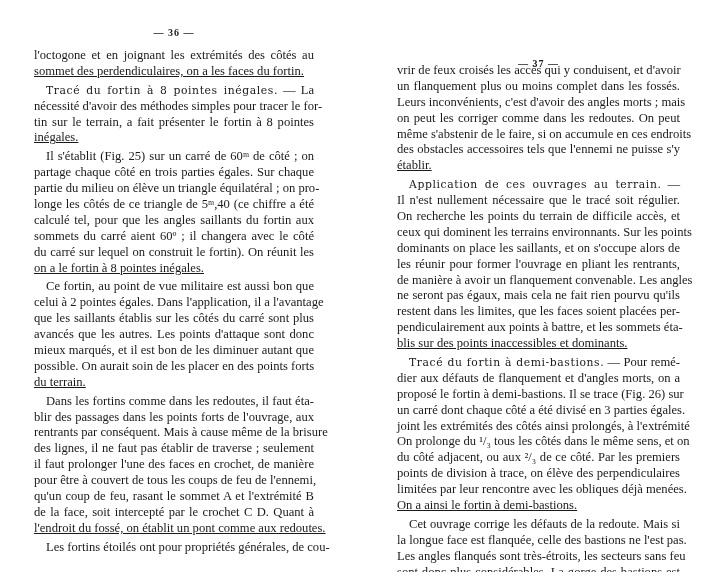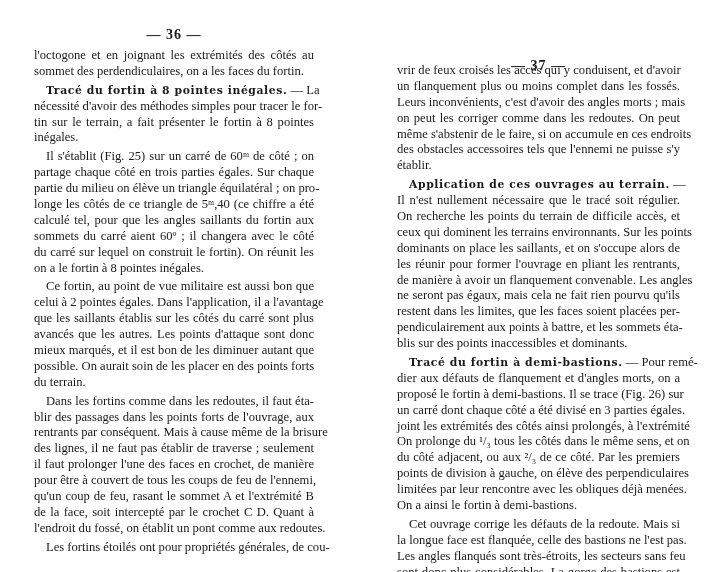--- a/index.html
+++ b/index.html
@@ -2,30 +2,30 @@
 <html><head>
 <meta charset="utf-8">
 <style>
   html, body { margin: 0; padding: 0; background: #ffffff; }
   body { width: 714px; height: 572px; position: relative; overflow: hidden;
          font-family: "Liberation Serif", "DejaVu Serif", serif; color: #1a1a1a; }
   .page { position: absolute; top: 0; }
   #page-left { left: 34px; width: 280px; }
   #page-right { left: 397px; width: 283px; }
   .pnum { position: absolute; top: 27px; width: 100%; text-align: center;
-          font-size: 14px; font-weight: bold; letter-spacing: 1px; }
+          font-size: 10px; font-weight: bold; letter-spacing: 1px; }
   #page-right .pnum { top: 58px; }
   .text { position: absolute; left: 0; width: 100%; font-size: 12.6px; line-height: 15.9px; }
   #page-left .text { top: 48px; }
   #page-right .text { top: 63px; }
   .line { display: block; white-space: nowrap; text-align: justify; text-align-last: justify; height: 15.9px; }
-  .line.last { text-align-last: left; }
+  .line.last { text-align-last: left; text-decoration: underline; }
   .line.indent { padding-left: 12px; }
   .gap { height: 3px; }
-  .head { font-weight: bold; letter-spacing: 0.6px; font-family: "DejaVu Serif", serif; font-size: 10.8px; }
+  .head { font-weight: normal; letter-spacing: 0.6px; font-family: "DejaVu Serif", serif; font-size: 10.8px; }
 </style>
 </head>
 <body>
 
 <div class="page" id="page-left">
   <div class="pnum">— 36 —</div>
   <div class="text">
       <div>
         <span class="line">l'octogone et en joignant les extrémités des côtés au</span>
         <span class="line last">sommet des perdendiculaires, on a les faces du fortin.</span>
@@ -105,21 +105,21 @@
       </div>
       <div class="gap"></div>
       <div>
         <span class="line indent"><span class="head">Tracé du fortin à demi-bastions.</span><span> — Pour remé-</span></span>
         <span class="line">dier aux défauts de flanquement et d'angles morts, on a</span>
         <span class="line">proposé le fortin à demi-bastions. Il se trace (Fig. 26) sur</span>
         <span class="line">un carré dont chaque côté a été divisé en 3 parties égales.</span>
         <span class="line">joint les extrémités des côtés ainsi prolongés, à l'extrémité</span>
         <span class="line">On prolonge du ¹/₃ tous les côtés dans le même sens, et on</span>
         <span class="line">du côté adjacent, ou aux ²/₃ de ce côté. Par les premiers</span>
-        <span class="line">points de division à gauche, on élève des perpendiculaires</span>
+        <span class="line">points de division à trace, on élève des perpendiculaires</span>
         <span class="line">limitées par leur rencontre avec les obliques déjà menées.</span>
         <span class="line last">On a ainsi le fortin à demi-bastions.</span>
       </div>
       <div class="gap"></div>
       <div>
         <span class="line indent">Cet ouvrage corrige les défauts de la redoute. Mais si</span>
         <span class="line">la longue face est flanquée, celle des bastions ne l'est pas.</span>
         <span class="line">Les angles flanqués sont très-étroits, les secteurs sans feu</span>
         <span class="line">sont donc plus considérables. La gorge des bastions est</span>
       </div>

